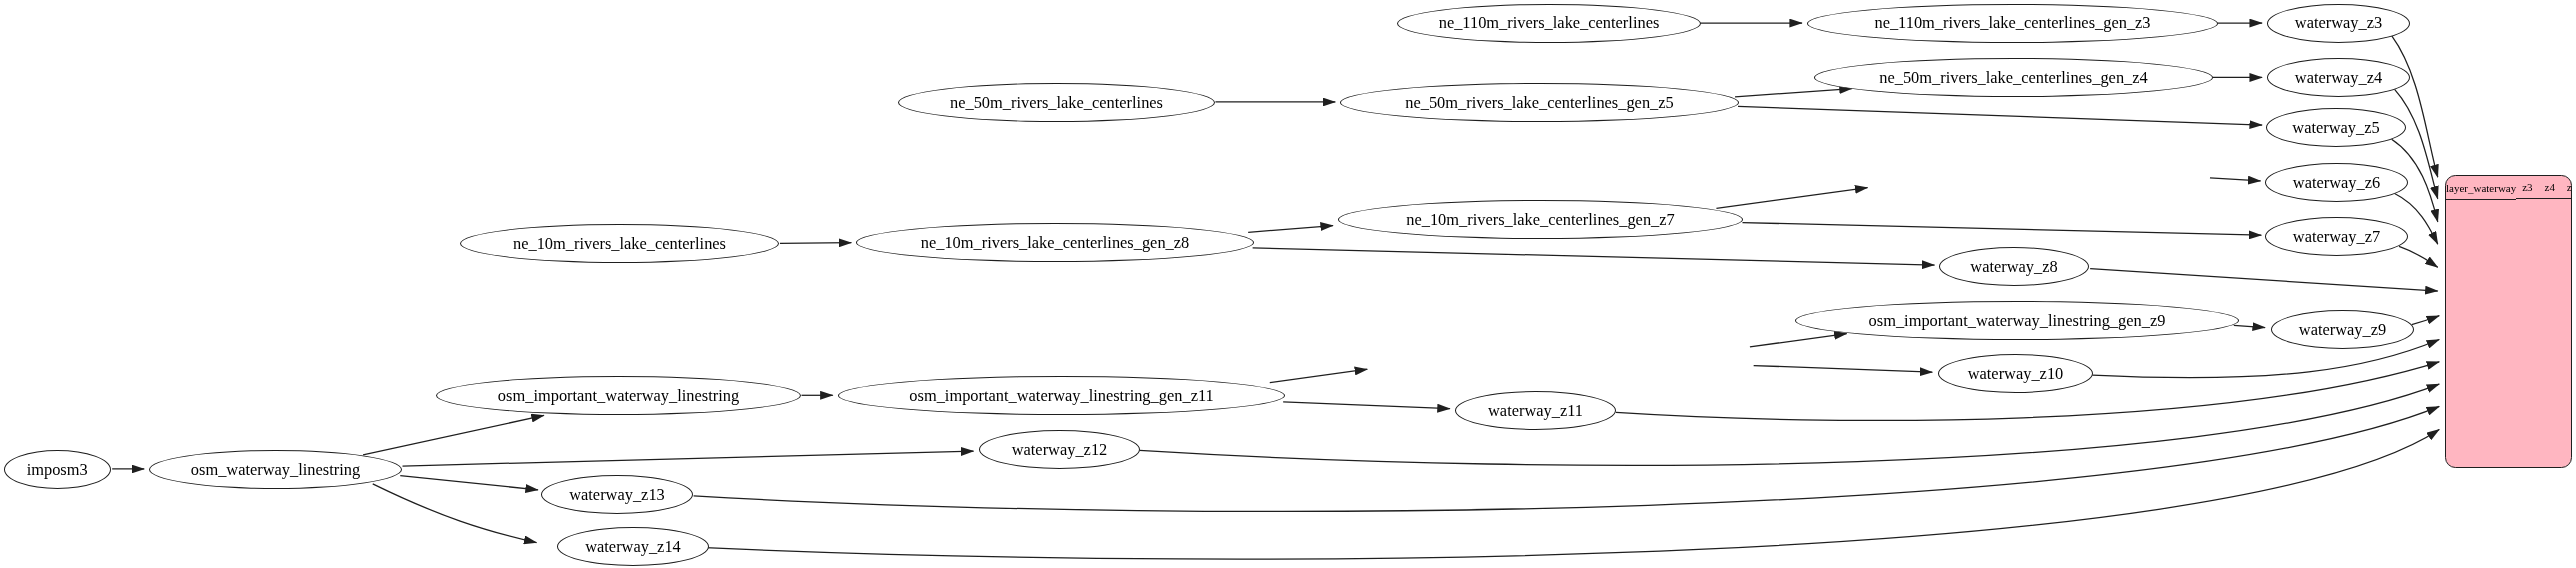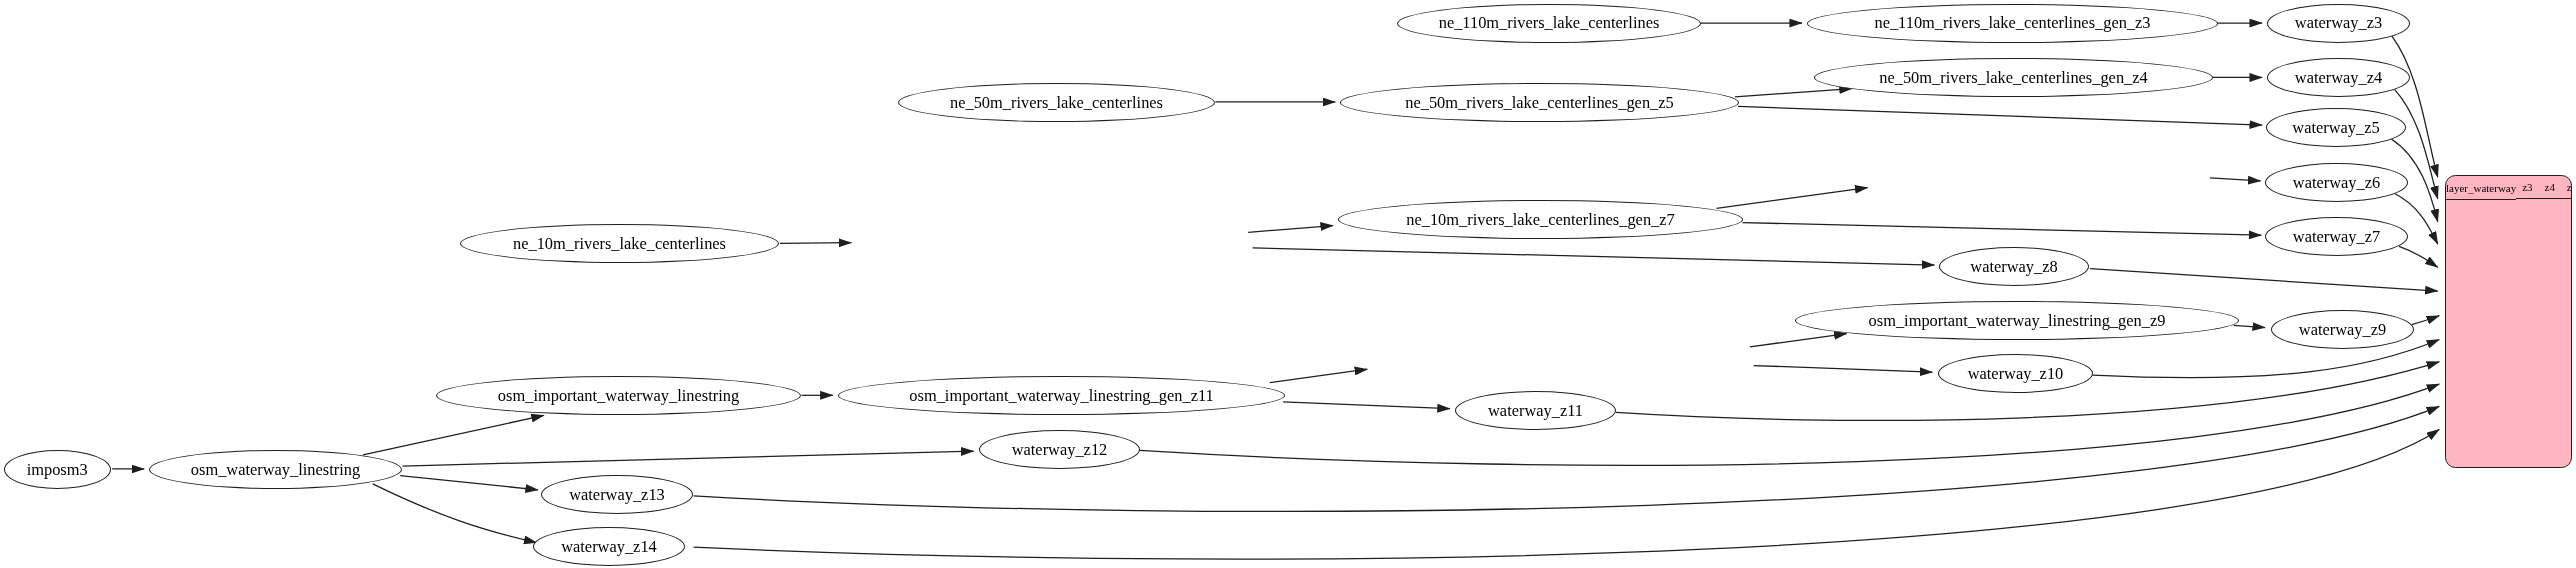--- a/index.html
+++ b/index.html
@@ -110,33 +110,34 @@
   <div class="node" style="left:436px;top:376px;width:365px;height:39px">osm_important_waterway_linestring</div>
   <div class="node" style="left:149px;top:450px;width:253px;height:39px">osm_waterway_linestring</div>
   <div class="node" style="left:838px;top:376px;width:447px;height:39px">osm_important_waterway_linestring_gen_z11</div>
   <div class="node" style="left:1795px;top:301px;width:444px;height:39px">osm_important_waterway_linestring_gen_z9</div>
   <div class="node" style="left:1397px;top:3.7px;width:304px;height:39px">ne_110m_rivers_lake_centerlines</div>
   <div class="node" style="left:1807px;top:3.7px;width:411px;height:39px">ne_110m_rivers_lake_centerlines_gen_z3</div>
   <div class="node" style="left:898px;top:83px;width:317px;height:39px">ne_50m_rivers_lake_centerlines</div>
   <div class="node" style="left:1340px;top:83px;width:399px;height:39px">ne_50m_rivers_lake_centerlines_gen_z5</div>
   <div class="node" style="left:1814px;top:58px;width:399px;height:39px">ne_50m_rivers_lake_centerlines_gen_z4</div>
   <div class="node" style="left:460px;top:224px;width:319px;height:39px">ne_10m_rivers_lake_centerlines</div>
+  <div class="node" style="left:856px;top:223px;width:398px;height:39px">ne_10m_rivers_lake_centerlines_gen_z8</div>
   <div class="node" style="left:1338px;top:200px;width:405px;height:39px">ne_10m_rivers_lake_centerlines_gen_z7</div>
   <div class="node" style="left:2267px;top:3.7px;width:143px;height:39px">waterway_z3</div>
   <div class="node" style="left:2267px;top:58px;width:143px;height:39px">waterway_z4</div>
   <div class="node" style="left:2266px;top:108px;width:140px;height:39px">waterway_z5</div>
   <div class="node" style="left:2265px;top:163px;width:143px;height:39px">waterway_z6</div>
   <div class="node" style="left:2265px;top:217px;width:143px;height:39px">waterway_z7</div>
   <div class="node" style="left:1939px;top:247px;width:150px;height:39px">waterway_z8</div>
   <div class="node" style="left:2271px;top:310px;width:143px;height:39px">waterway_z9</div>
   <div class="node" style="left:1938px;top:354px;width:155px;height:39px">waterway_z10</div>
   <div class="node" style="left:1455px;top:391px;width:161px;height:39px">waterway_z11</div>
   <div class="node" style="left:979px;top:430px;width:161px;height:39px">waterway_z12</div>
   <div class="node" style="left:541px;top:475px;width:152px;height:39px">waterway_z13</div>
-  <div class="node" style="left:533px;top:527px;width:152px;height:39px">waterway_z14</div>
+  <div class="node" style="left:557px;top:527px;width:152px;height:39px">waterway_z14</div>
 
   <div class="record">
     <div class="hdr">layer_waterway</div>
     <div class="row">z3</div>
     <div class="row">z4</div>
     <div class="row">z5</div>
     <div class="row">z6</div>
     <div class="row">z7</div>
     <div class="row">z8</div>
     <div class="row">z9</div>

